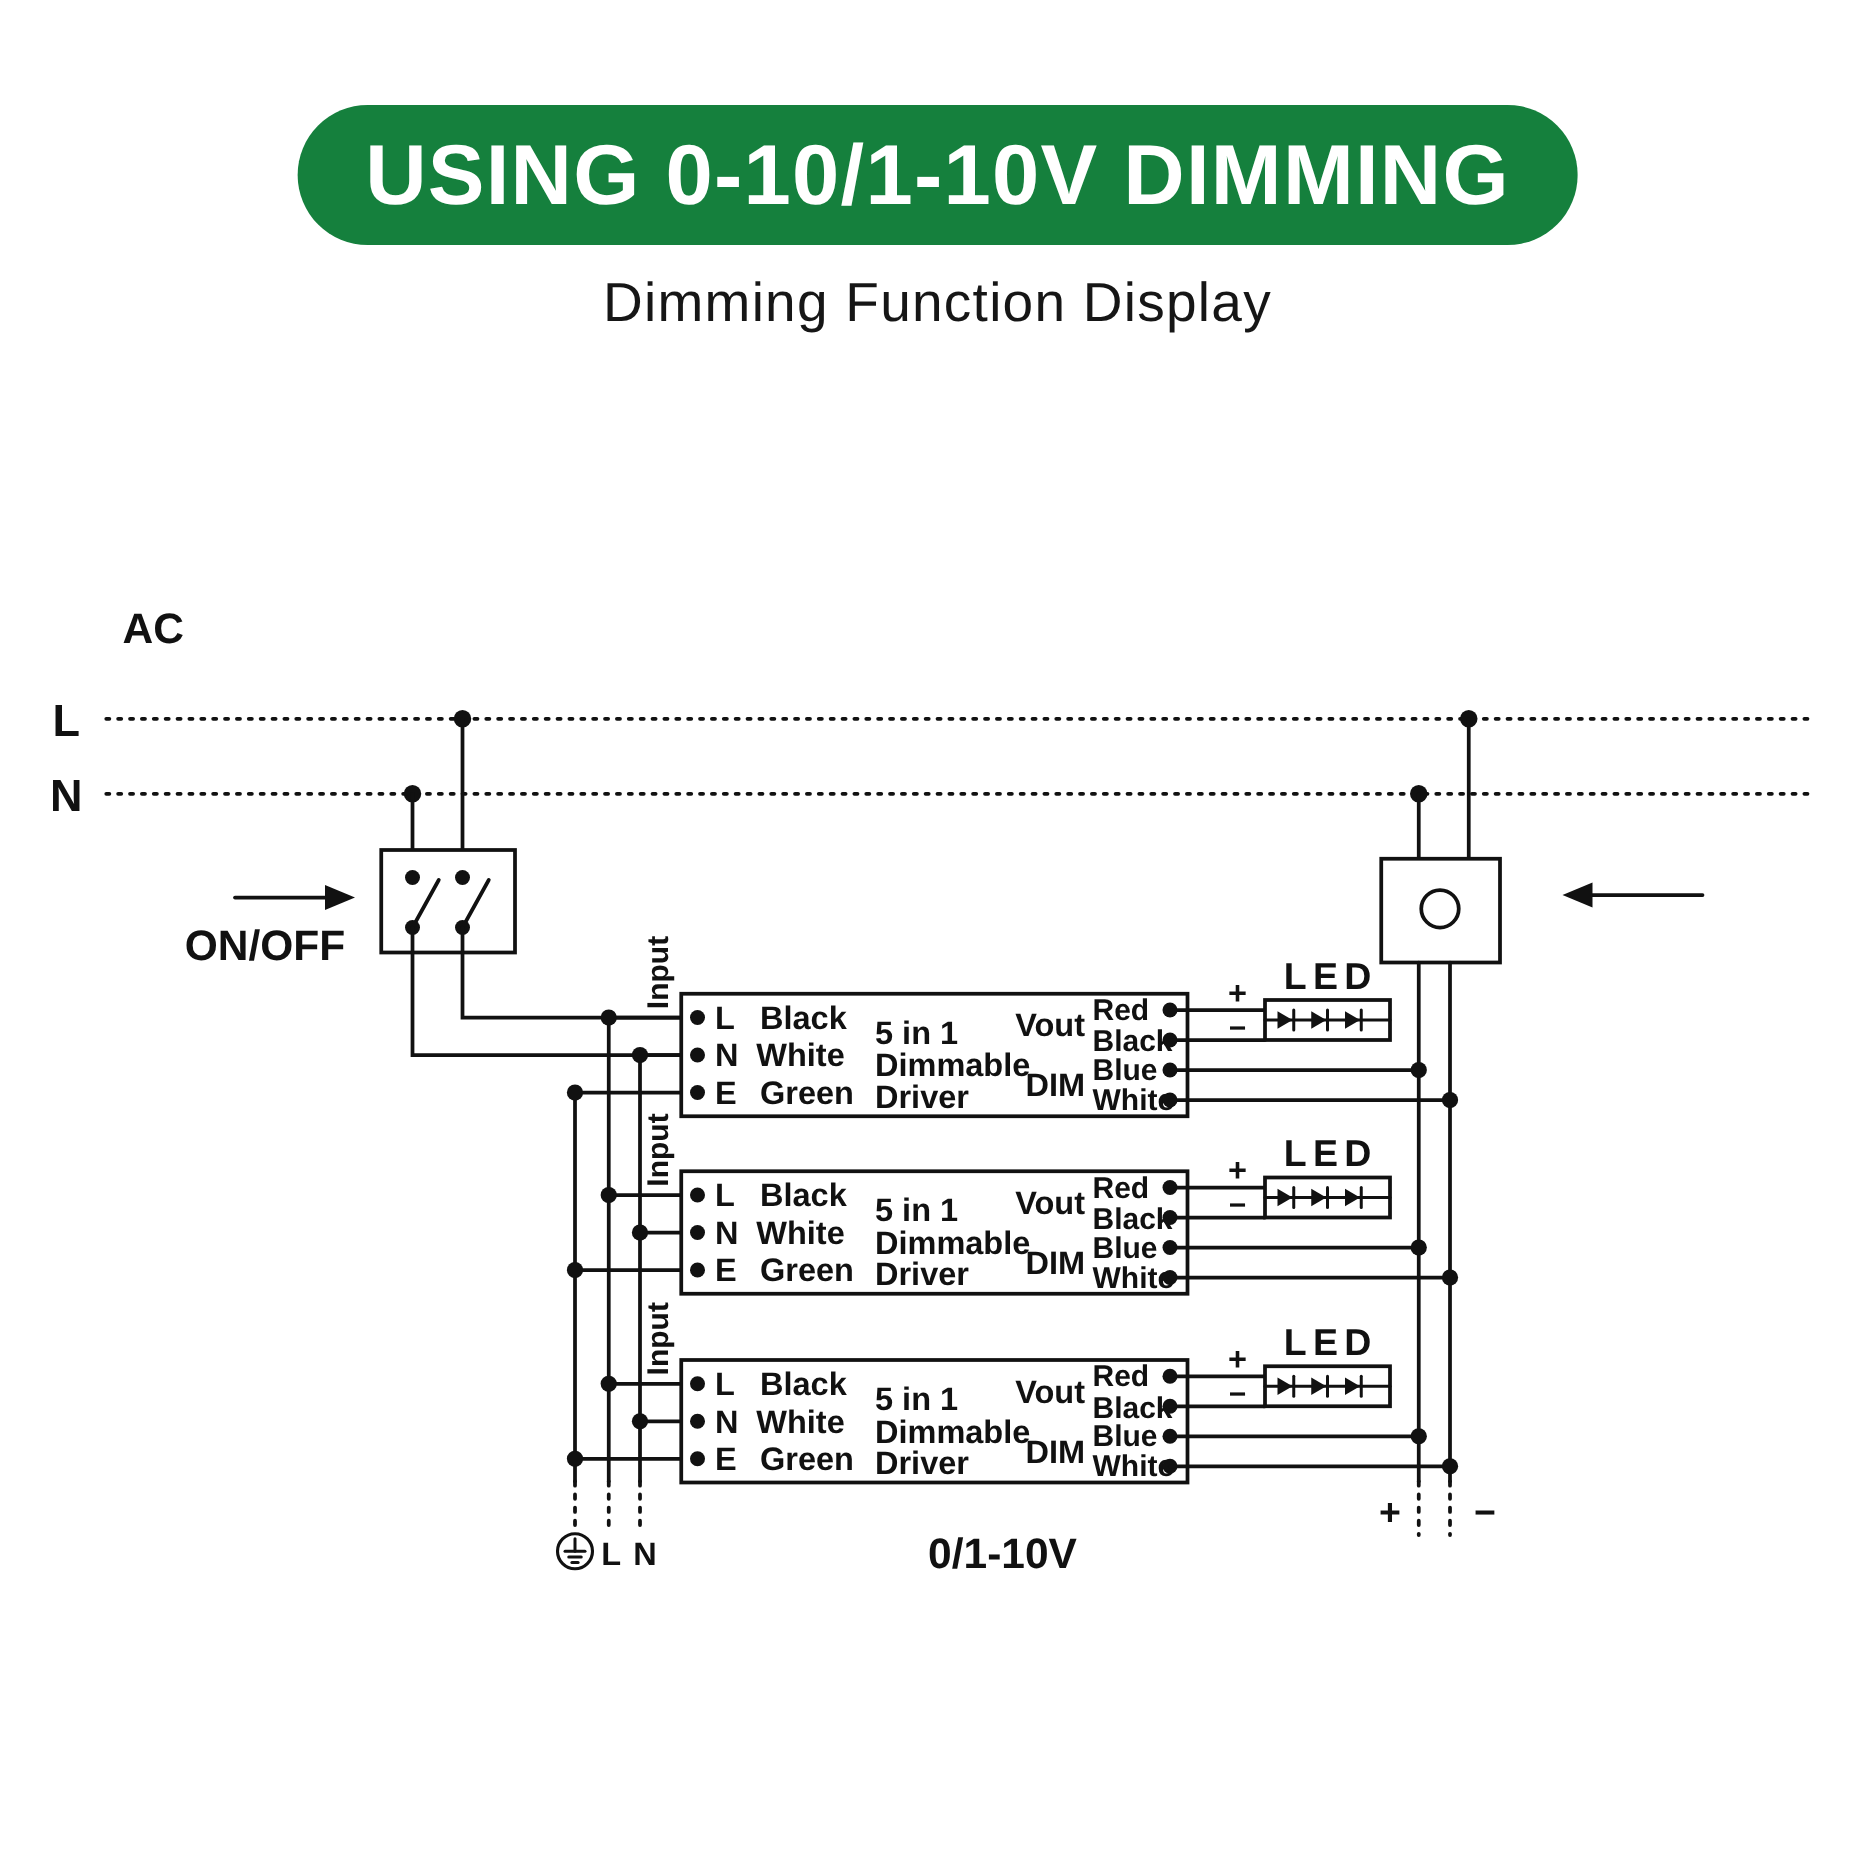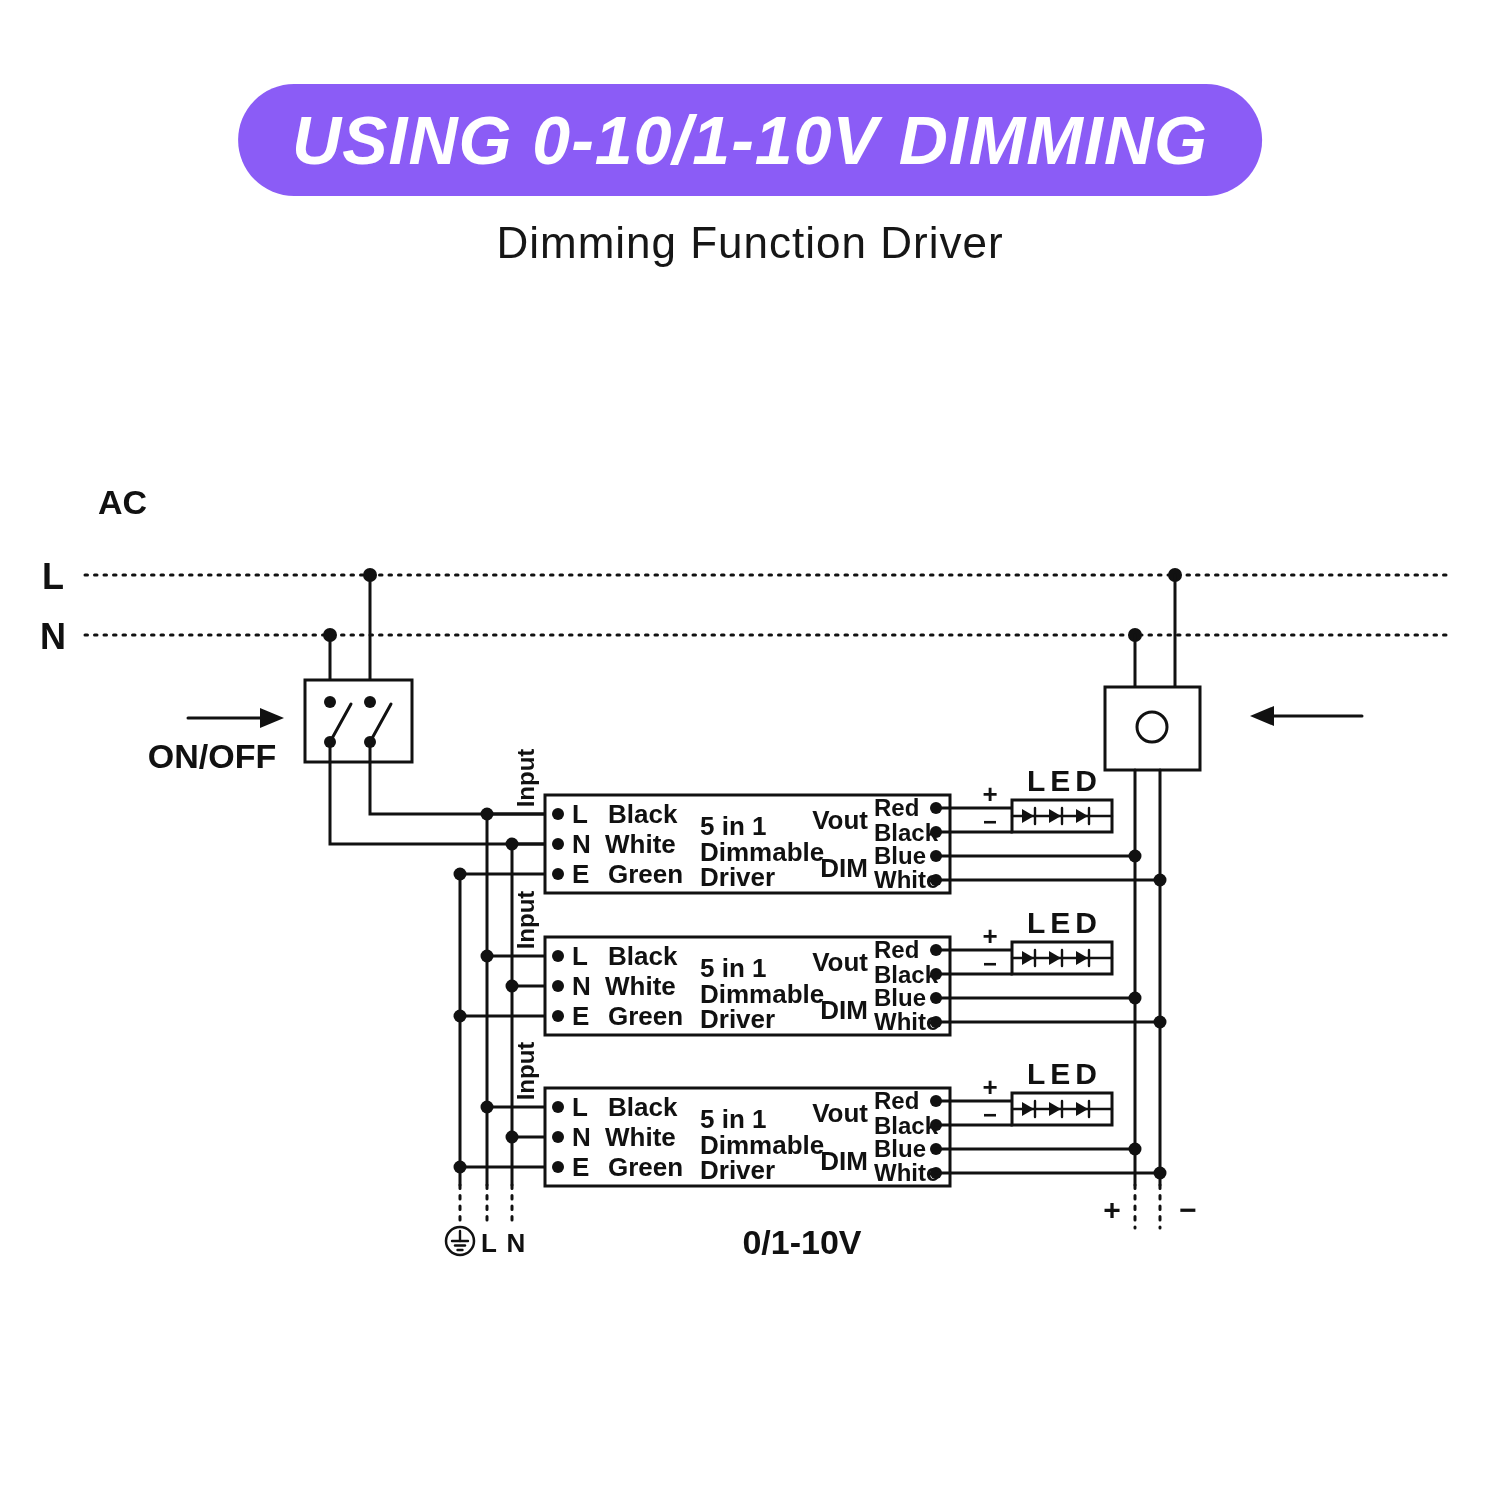--- a/index.html
+++ b/index.html
@@ -28,22 +28,22 @@
   .thin{stroke-width:2.4;}
   .dotted{stroke-dasharray:2.5 7;}
   .dashed{stroke-dasharray:3.5 7;}
   .dot{fill:#111;stroke:none;}
   .box{fill:#ffffff;stroke:#111;stroke-width:3;}
   .arrow{fill:#111;stroke:none;}
 </style>
 </head>
 <body>
 
-<div class="badge" style="background: #8b5cf6; color: rgb(255, 255, 255); font-style: italic;">USING 0-10/1-10V DIMMING</div>
-<div class="subtitle">Dimming Function Driver</div>
+<div class="badge" style="background: #15803d; color: rgb(255, 255, 255);">USING 0-10/1-10V DIMMING</div>
+<div class="subtitle">Dimming Function Display</div>
 
 <svg class="diagram" width="1500" height="1500" viewBox="0 0 1500 1500">
 
   <g>
     <text x="98" y="514" class="fz34">AC</text>
     <text x="64" y="589" class="fz36" text-anchor="end">L</text>
     <text x="66" y="649" class="fz36" text-anchor="end">N</text>
     <line x1="85" y1="575" x2="1448" y2="575" class="wire dotted"></line>
     <line x1="85" y1="635" x2="1448" y2="635" class="wire dotted"></line>
     <circle cx="370" cy="575" r="7" class="dot"></circle>

